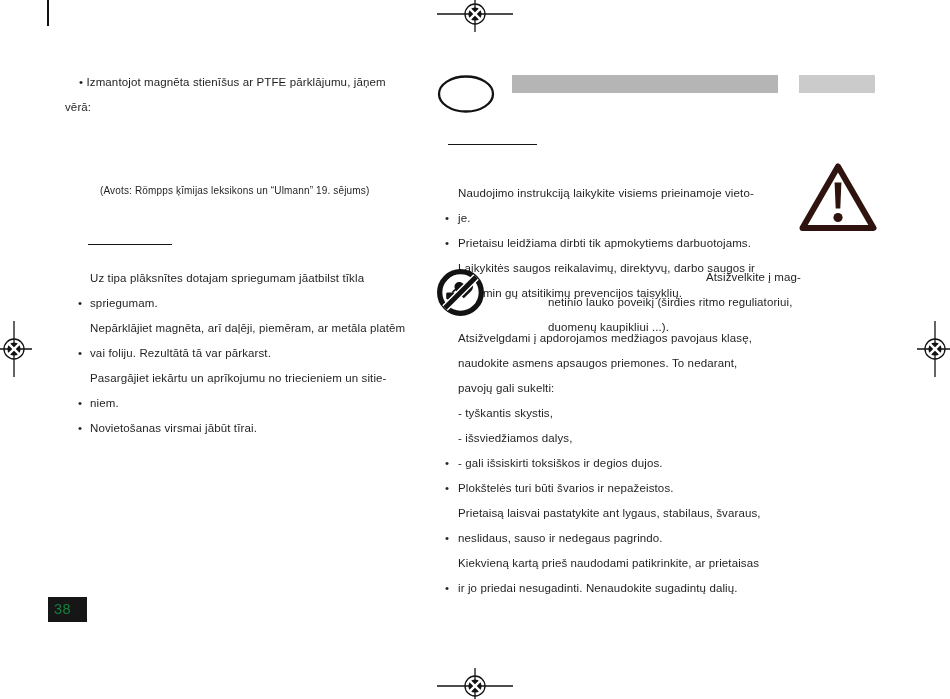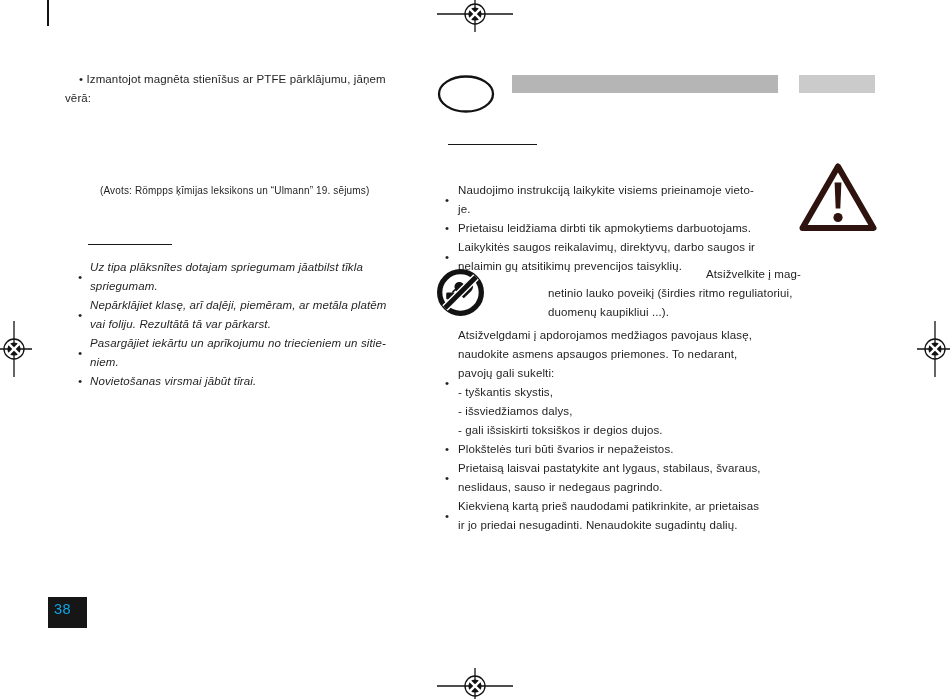--- a/index.html
+++ b/index.html
@@ -3,38 +3,38 @@
 <meta charset="utf-8">
 <style>
   html,body{margin:0;padding:0;}
   body{
     width:950px;height:699px;background:#ffffff;position:relative;overflow:hidden;
     font-family:"Liberation Sans","DejaVu Sans",sans-serif;color:#1f1f1f;
   }
   .page{position:absolute;inset:0;background:#fff;overflow:hidden;}
 
   
-  .txt{font-size:11.5px;line-height:19px;letter-spacing:.12px;}
+  .txt{font-size:11.5px;line-height:25px;letter-spacing:.12px;}
   .pre{white-space:pre;}
   .bullet-list{position:absolute;}
-  .bullet{display:flex;align-items:center;}
+  .bullet{display:flex;align-items:flex-end;}
   .marker{flex:none;}
   .marker::before{content:"\2022";}
   .left-list .marker{width:12px;}
   .right-list .marker{width:13px;}
 
   
   .intro{position:absolute;left:65px;top:70px;width:360px;text-indent:14px;}
   .intro .marker{display:inline;}
   .intro .marker::before{content:"\2022\00A0";}
   .source-note{position:absolute;left:100px;top:185px;font-size:10px;letter-spacing:.15px;white-space:pre;}
   .rule{position:absolute;height:1px;background:#161616;}
   .rule-left{left:88px;top:244px;width:84px;}
   .rule-right{left:448px;top:144px;width:89px;}
-  .left-list{left:78px;top:258px;width:345px;font-style:italic;}
+  .left-list{left:78px;top:266px;width:345px;}
 
   
   .oval{position:absolute;left:436px;top:73px;width:60px;height:42px;}
   .bar{position:absolute;top:75px;height:18px;}
   .bar-wide{left:512px;width:266px;background:#b5b5b5;}
   .bar-small{left:799px;width:76px;background:#cbcbcb;}
 
   
   .right-top{left:445px;top:181px;width:350px;}
   .right-bottom{left:445px;top:326px;width:350px;}
@@ -42,22 +42,22 @@
   
   .magnet-block{position:absolute;left:436px;top:265px;width:360px;}
   .magnet-icon{position:absolute;left:0;top:3px;width:49px;height:49px;}
   .magnet-text{margin-left:112px;text-indent:158px;}
 
   
   .warning-triangle{position:absolute;left:798px;top:161px;width:80px;height:73px;}
 
   
   .page-number{
-    position:absolute;left:48px;top:597px;width:39px;height:31px;
-    background:#161616;color:#0ea5e9;font-size:14.5px;line-height:25px;
+    position:absolute;left:48px;top:597px;width:39px;height:25px;
+    background:#161616;color:#15803d;font-size:14.5px;line-height:25px;
     padding-left:6px;box-sizing:border-box;letter-spacing:.5px;
   }
 
   
   .regmark{position:absolute;width:80px;height:80px;}
   .regline{stroke:#121212;stroke-width:1.3;fill:none;}
   .regcore{fill:#121212;}
   .regx{stroke:#ffffff;stroke-width:2.4;}
   .trim-mark{position:absolute;left:47px;top:0;width:2px;height:26px;background:#121212;}
 </style>
@@ -109,21 +109,21 @@
   <div class="rule rule-left"></div>
 
   <div class="bullet-list left-list txt">
     <div class="bullet">
         <span class="marker"></span>
         <span class="pre">Uz tipa plāksnītes dotajam spriegumam jāatbilst tīkla
 spriegumam.</span>
       </div>
     <div class="bullet">
         <span class="marker"></span>
-        <span class="pre">Nepārklājiet klasę, arī daļēji, piemēram, ar metāla platēm
+        <span class="pre">Nepārklājiet magnēta, arī daļēji, piemēram, ar metāla platēm
 vai foliju. Rezultātā tā var pārkarst.</span>
       </div>
     <div class="bullet">
         <span class="marker"></span>
         <span class="pre">Pasargājiet iekārtu un aprīkojumu no triecieniem un sitie-
 niem.</span>
       </div>
     <div class="bullet">
         <span class="marker"></span>
         <span class="pre">Novietošanas virsmai jābūt tīrai.</span>

